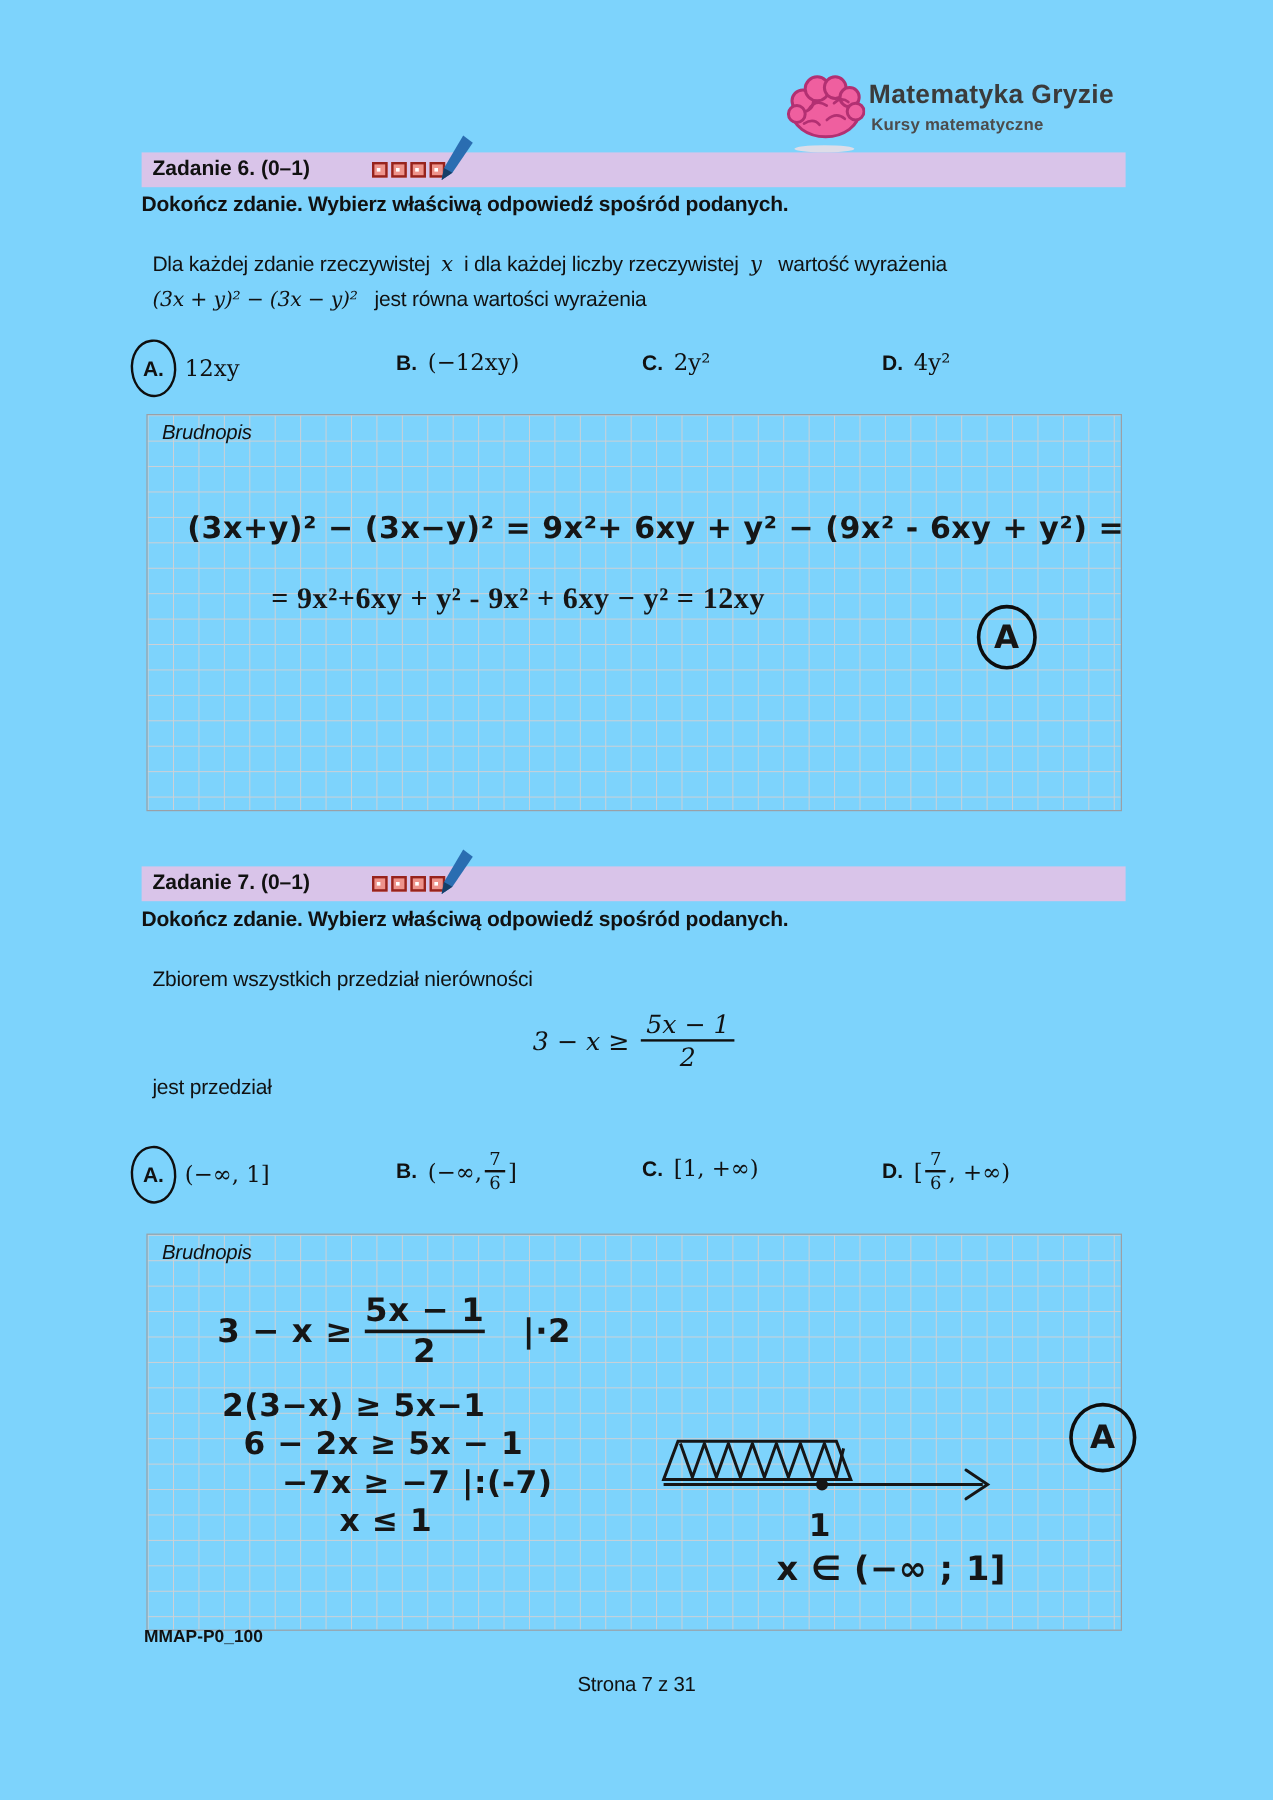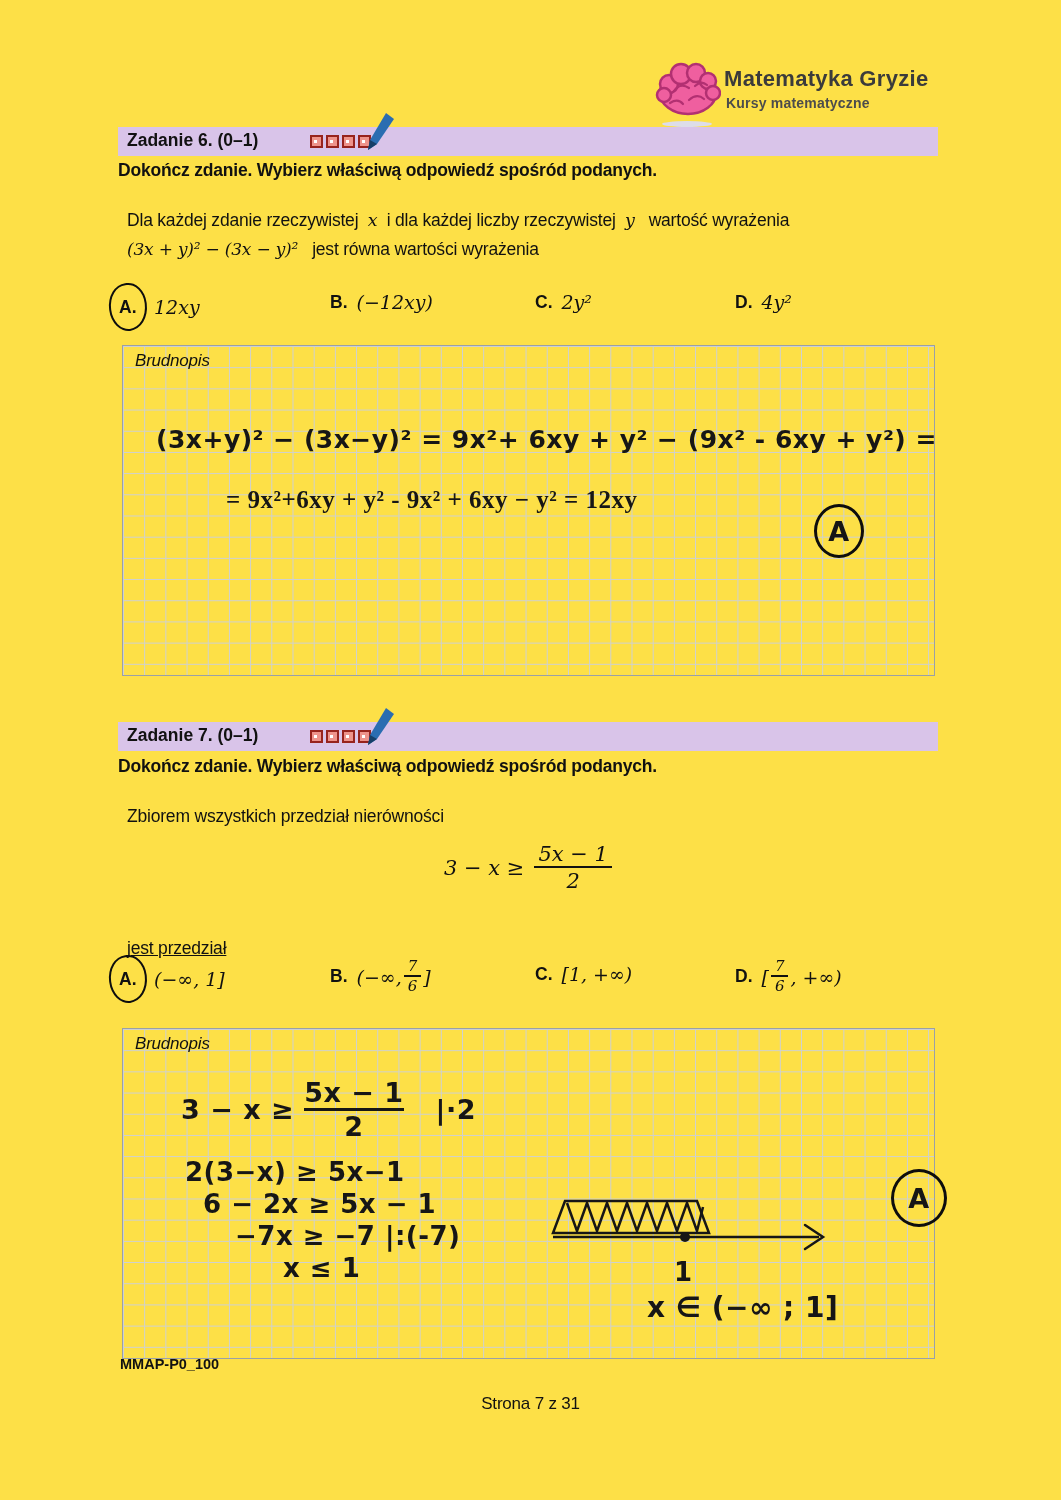--- a/index.html
+++ b/index.html
@@ -1,16 +1,16 @@
 <!DOCTYPE html>
 <html><head>
 <meta charset="utf-8">
 <style>
   html,body{margin:0;padding:0;background:#ffffff;}
-  .page{position:relative;width:1061px;height:1500px;background:#fde047;overflow:hidden;
+  .page{position:relative;width:1061px;height:1500px;background:#7dd3fc;overflow:hidden;
         font-family:"Liberation Sans",sans-serif;color:#111;}
 
   
   .logo-brain{position:absolute;left:655px;top:60px;}
   .logo-shadow{position:absolute;left:662px;top:121px;width:50px;height:6px;background:#dddde8;border-radius:50%;}
   .logo-title{position:absolute;left:724px;top:66px;font-size:22px;font-weight:bold;color:#3b3b3b;letter-spacing:.3px;}
   .logo-sub{position:absolute;left:726px;top:95px;font-size:14px;font-weight:bold;color:#4c4c4c;letter-spacing:.2px;}
 
   
   .bar{position:absolute;left:118px;width:820px;height:29px;background:#d9c4e9;}
@@ -20,21 +20,21 @@
   .sq::after{content:"";position:absolute;left:2px;top:3px;width:3px;height:3px;background:#fff;}
   .pen{position:absolute;left:247px;top:-15px;}
 
   .instruction{position:absolute;left:118px;font-size:17.5px;font-weight:bold;letter-spacing:-.2px;}
   .body-text{position:absolute;font-size:17.5px;letter-spacing:-.2px;}
   .m{font-family:"DejaVu Serif",serif;font-style:italic;}
 
   
   .opt{position:absolute;display:inline-flex;align-items:center;}
   .opt-letter{font-size:17.5px;font-weight:bold;}
-  .opt-value{font-family:"DejaVu Serif",serif;font-style:italic;font-size:19px;margin-left:9px;white-space:nowrap;display:inline-flex;align-items:center;}
+  .opt-value{font-family:"DejaVu Serif",serif;font-size:19px;margin-left:9px;white-space:nowrap;display:inline-flex;align-items:center;}
   .circ{display:inline-flex;align-items:center;justify-content:center;width:34px;height:44px;
         border:2.5px solid #0e0e0e;border-radius:50% 46% 52% 48%;transform:rotate(-7deg);margin:-8px -2px -8px -10px;}
   .circ>span{transform:rotate(7deg);}
 
   
   .frac{display:inline-flex;flex-direction:column;align-items:center;vertical-align:middle;}
   .frac .num{line-height:1.15;padding:0 4px;}
   .frac .fbar{align-self:stretch;height:2px;background:#111;}
   .frac .den{line-height:1.25;}
   .frac.small{font-size:15px;margin:0 2px;}
@@ -168,21 +168,21 @@
 
   <div style="position:absolute;left:118px;top:842px;width:820px;display:flex;justify-content:center;align-items:center;gap:10px;">
     <span class="m" style="font-size:21px;">3 − x ≥</span>
     <span class="frac m" style="font-size:21px;">
       <span class="num">5x − 1</span>
       <span class="fbar"></span>
       <span class="den">2</span>
     </span>
   </div>
 
-  <div class="body-text" style="left:127px;top:938px;text-decoration:underline;">jest przedział</div>
+  <div class="body-text" style="left:127px;top:896px;">jest przedział</div>
 
   <div class="opt" style="left:119px;top:963px;">
     <span class="circ">
       <span class="opt-letter">A.</span>
       </span>
     <span class="opt-value">(−∞, 1]</span>
   </div>
   <div class="opt" style="left:330px;top:958px;">
     <span class="opt-letter">B.</span>
     <span class="opt-value">

